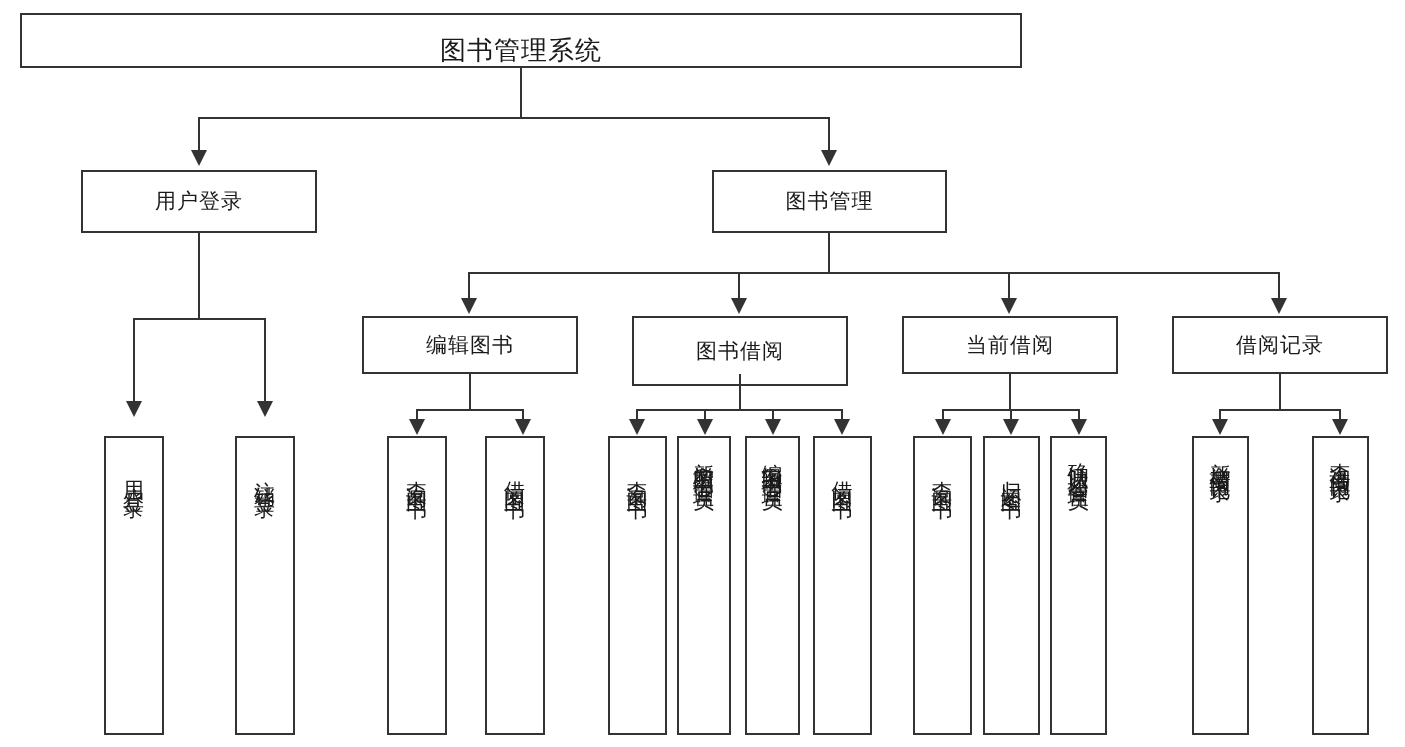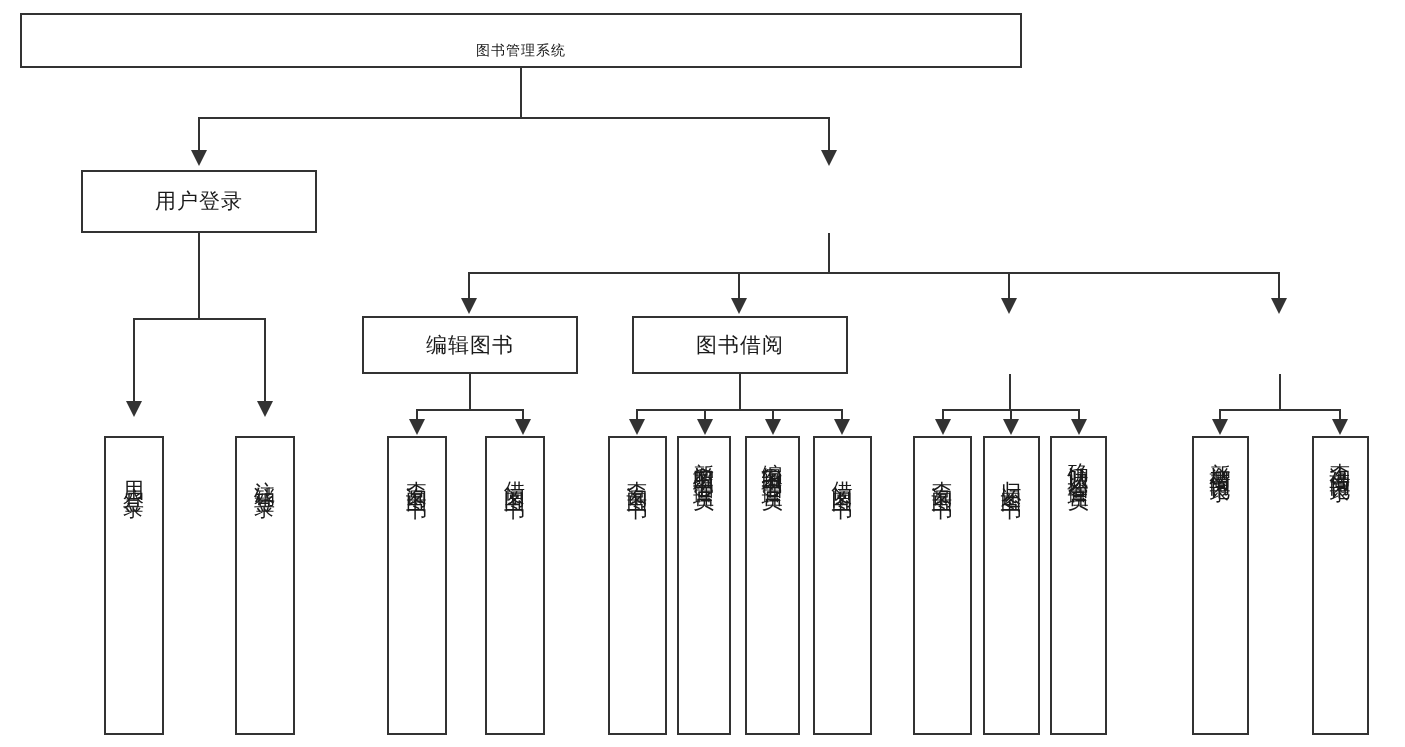--- a/index.html
+++ b/index.html
@@ -34,21 +34,21 @@
     text-align: center;
     line-height: 1.25;
     white-space: nowrap;
   }
   
   .node.horiz .label {
     font-size: 21px;
     letter-spacing: 1px;
   }
   .node.root .label {
-    font-size: 14px;
+    font-size: 26px;
     letter-spacing: 1px;
     margin-top: 20px;
   }
   
   .node.vert {
     align-items: flex-start;
     justify-content: center;
     padding-top: 26px;
   }
   .node.vert .label {
@@ -111,20 +111,23 @@
 
   <div class="vline" style="left:198px; top:117px; width:2px; height:35px;"></div>
   <div class="arrow" style="left:191px; top:150px;"></div>
   <div class="vline" style="left:828px; top:117px; width:2px; height:35px;"></div>
   <div class="arrow" style="left:821px; top:150px;"></div>
 
   <div class="node horiz" style="left:81px; top:170px; width:236px; height:63px;">
     <span class="label">用户登录</span>
   </div>
 
+  <div class="node horiz" style="left:712px; top:170px; width:235px; height:63px;">
+    <span class="label">图书管理</span>
+  </div>
 
   <div class="vline" style="left:198px; top:233px; width:2px; height:86px;"></div>
   <div class="hline" style="left:133px; top:318px; width:133px; height:2px;"></div>
   <div class="vline" style="left:133px; top:318px; width:2px; height:85px;"></div>
   <div class="arrow" style="left:126px; top:401px;"></div>
   <div class="vline" style="left:264px; top:318px; width:2px; height:85px;"></div>
   <div class="arrow" style="left:257px; top:401px;"></div>
 
   <div class="vline" style="left:828px; top:233px; width:2px; height:40px;"></div>
   <div class="hline" style="left:468px; top:272px; width:812px; height:2px;"></div>
@@ -133,22 +136,28 @@
   <div class="vline" style="left:738px; top:272px; width:2px; height:28px;"></div>
   <div class="arrow" style="left:731px; top:298px;"></div>
   <div class="vline" style="left:1008px; top:272px; width:2px; height:28px;"></div>
   <div class="arrow" style="left:1001px; top:298px;"></div>
   <div class="vline" style="left:1278px; top:272px; width:2px; height:28px;"></div>
   <div class="arrow" style="left:1271px; top:298px;"></div>
 
   <div class="node horiz" style="left:362px; top:316px; width:216px; height:58px;">
     <span class="label">编辑图书</span>
   </div>
-  <div class="node horiz" style="left:632px; top:316px; width:216px; height:58px;">
+  <div class="node horiz" style="left:632px; top:316px; width:216px; height:70px;">
     <span class="label">图书借阅</span>
+  </div>
+  <div class="node horiz" style="left:902px; top:316px; width:216px; height:58px;">
+    <span class="label">当前借阅</span>
+  </div>
+  <div class="node horiz" style="left:1172px; top:316px; width:216px; height:58px;">
+    <span class="label">借阅记录</span>
   </div>
 
   <div class="vline" style="left:469px; top:374px; width:2px; height:36px;"></div>
   <div class="hline" style="left:416px; top:409px; width:108px; height:2px;"></div>
   <div class="vline" style="left:416px; top:409px; width:2px; height:12px;"></div>
   <div class="arrow" style="left:409px; top:419px;"></div>
   <div class="vline" style="left:522px; top:409px; width:2px; height:12px;"></div>
   <div class="arrow" style="left:515px; top:419px;"></div>
 
   <div class="vline" style="left:739px; top:374px; width:2px; height:36px;"></div>

